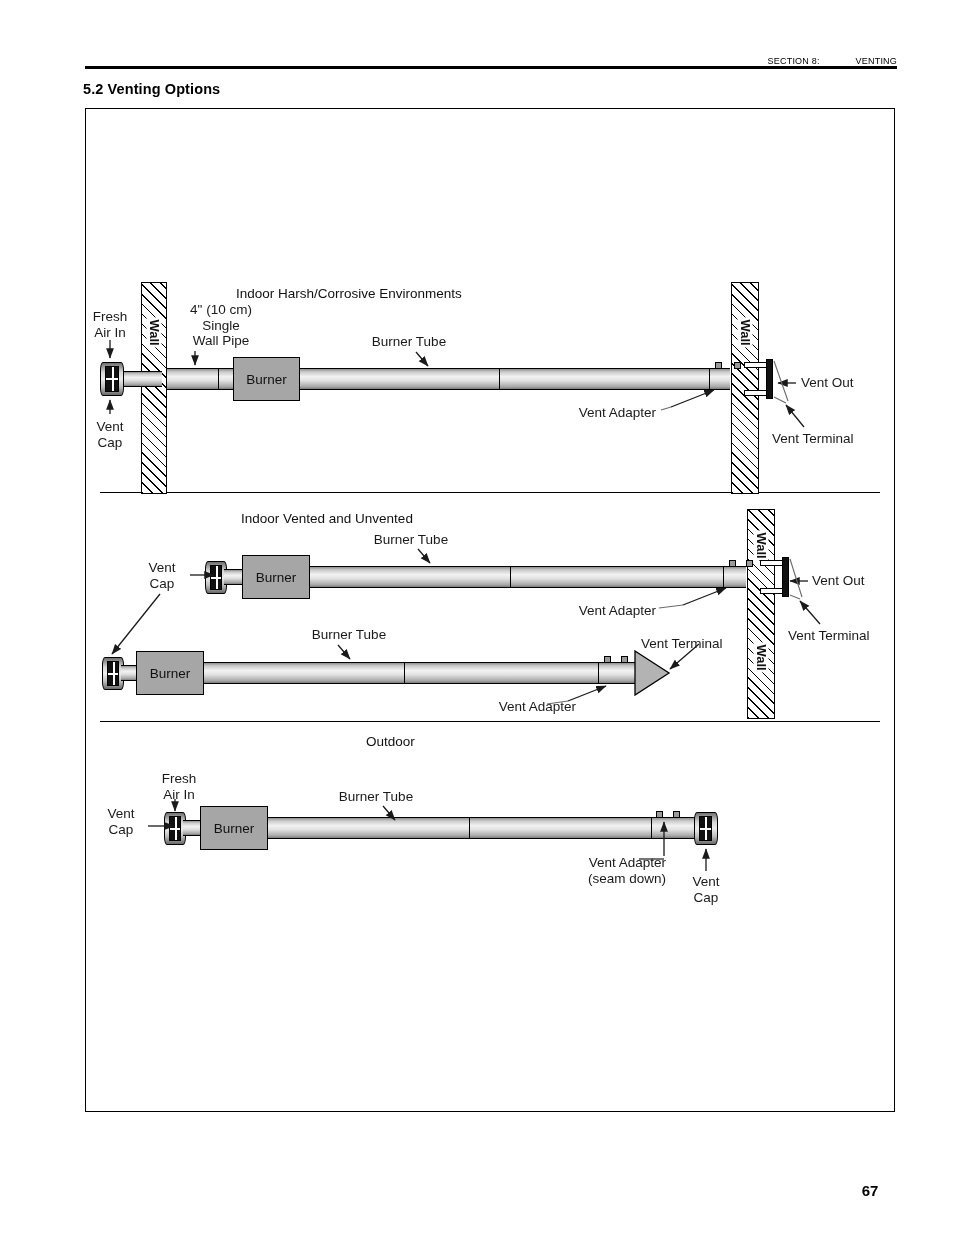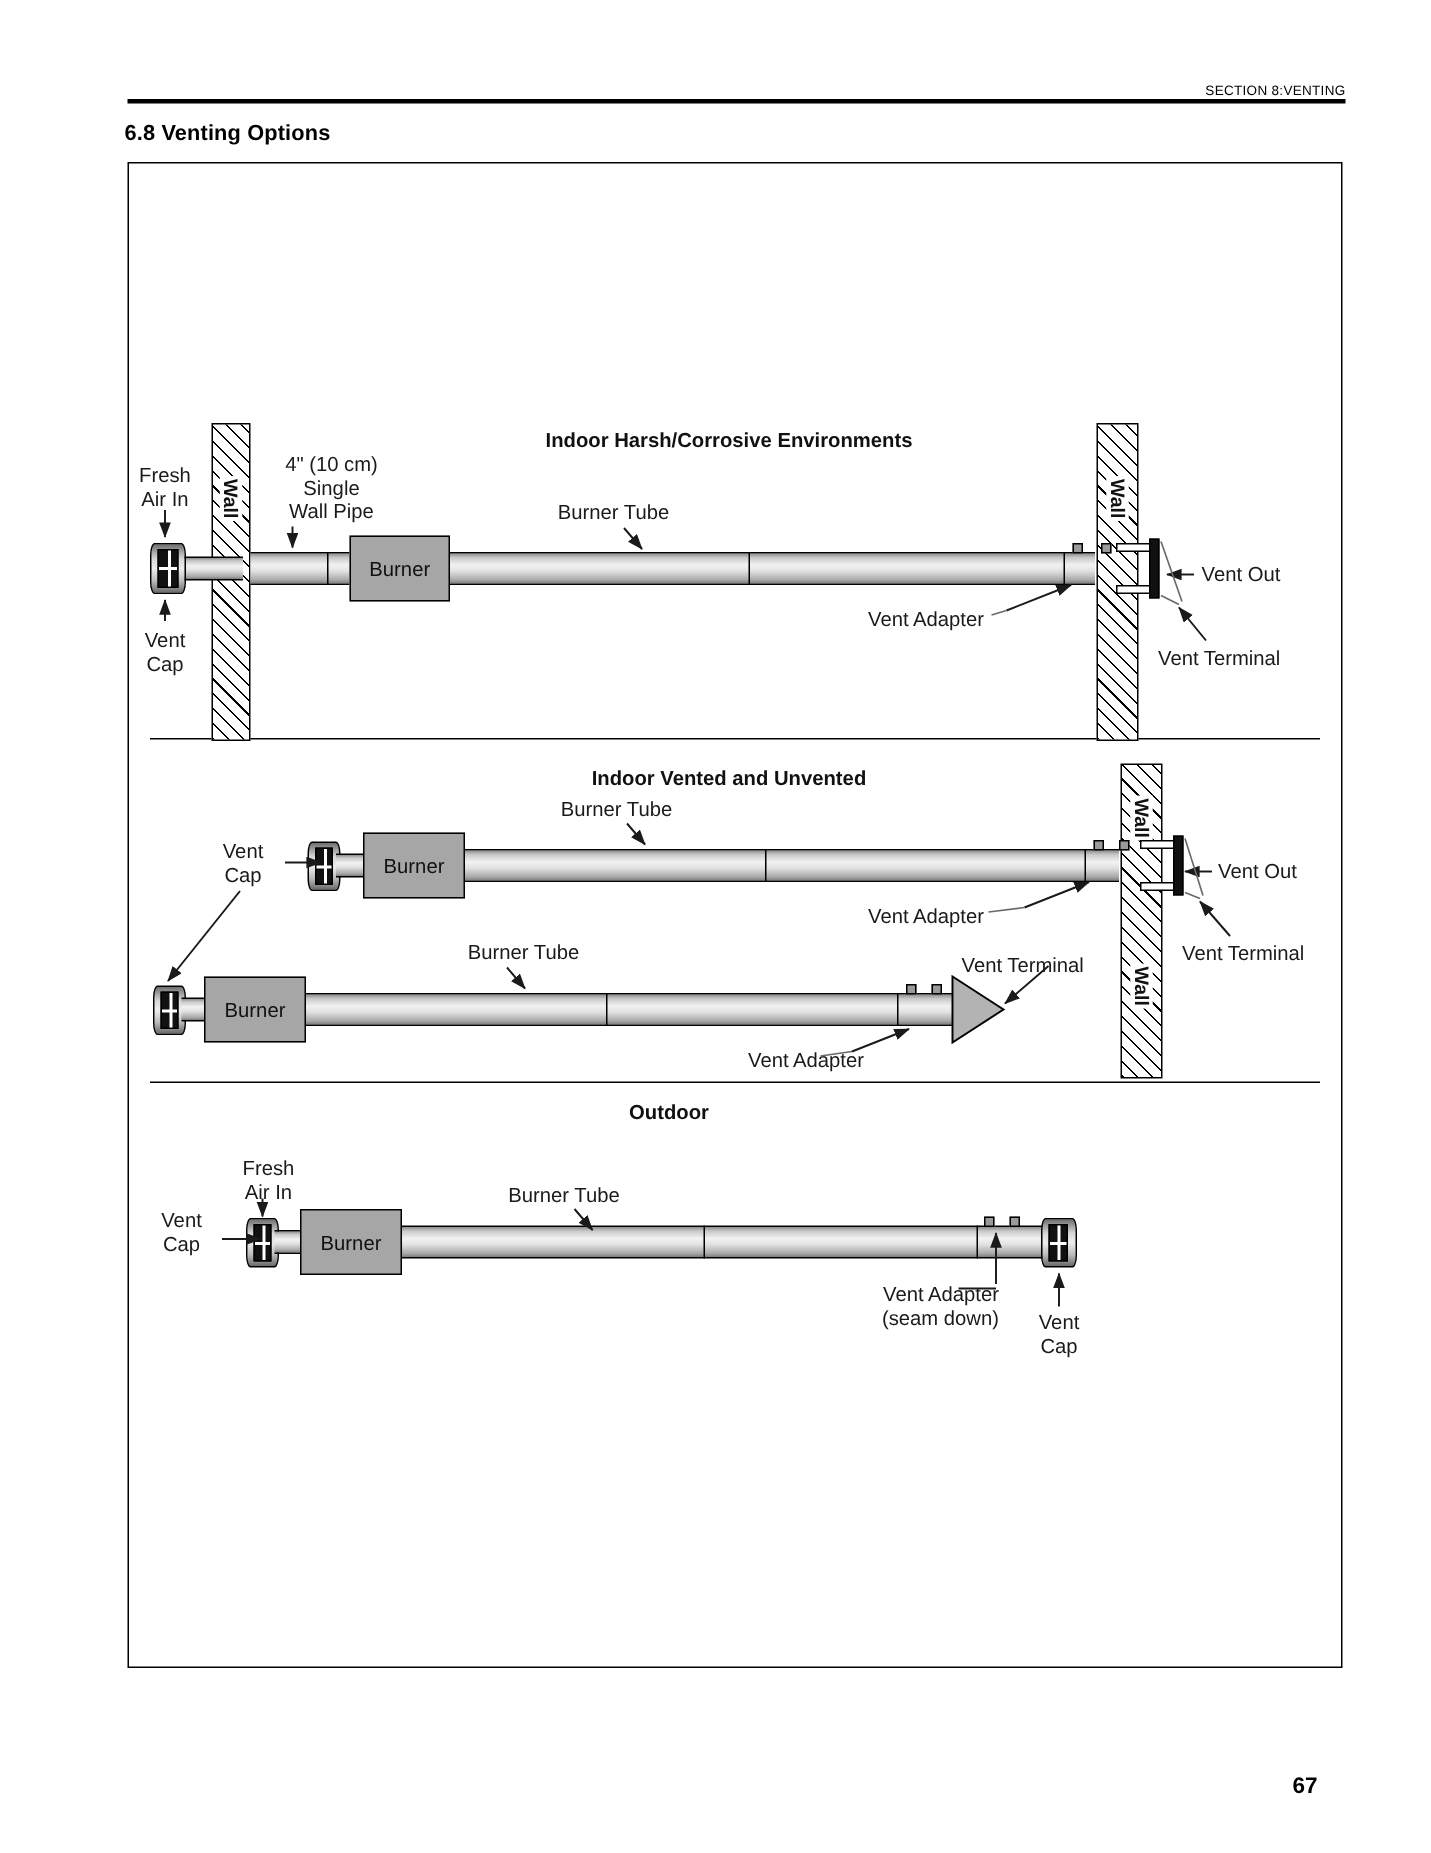--- a/index.html
+++ b/index.html
@@ -17,21 +17,21 @@
   #figure-box{position:absolute;left:85px;top:108px;width:810px;height:1004px;border:1.3px solid #000;box-sizing:border-box;}
 
   .divider{position:absolute;height:1.4px;background:#000;left:14px;width:780px;}
 
   #page-number{position:absolute;left:845px;top:1182px;width:50px;text-align:center;font-size:15px;font-weight:bold;}
 
   
   .lbl{position:absolute;font-size:13.5px;line-height:15.5px;white-space:pre;color:#1a1a1a;}
   .lbl.c{text-align:center;}
   .lbl.r{text-align:right;}
-  .dtitle{position:absolute;font-size:13.5px;font-weight:bold;text-align:center;white-space:nowrap;color:#111;}
+  .dtitle{position:absolute;font-size:13.5px;font-weight:normal;text-align:left;white-space:nowrap;color:#111;}
 
   
   .wall{position:absolute;box-sizing:border-box;border:1.2px solid #000;
         background-color:#fff;
         background-image:repeating-linear-gradient(45deg,#000 0 1px,transparent 1px 7px);}
   .wall .wtxt{position:absolute;left:50%;transform:translateX(-50%) rotate(90deg);
         transform-origin:center;font-size:13px;font-weight:bold;color:#111;
         background:#fff;padding:0 2px;white-space:nowrap;}
 
   
@@ -61,25 +61,25 @@
   
   .screw{position:absolute;box-sizing:border-box;background:#9a9a9a;border:1.1px solid #000;}
 
   
   .ov{position:absolute;left:0;top:0;overflow:visible;}
 </style>
 </head>
 <body>
 
 <div id="page-header">
-  <span class="hdr-text">SECTION 8:</span><span class="hdr-text sc" style="font-variant:small-caps;text-transform:capitalize;">VENTING</span>
+  <span class="hdr-text">SECTION 8:</span><span class="hdr-text sc" style="font-variant:small-caps;text-transform:capitalize;margin-left:36px;">VENTING</span>
 </div>
 <div id="header-rule"></div>
 
-<div id="section-title">6.8 Venting Options</div>
+<div id="section-title">5.2 Venting Options</div>
 
 <div id="figure-box">
 
   <div class="divider" style="top:383px;"></div>
   <div class="divider" style="top:612px;"></div>
 
   <div>
     <div class="dtitle" style="left:150px;top:177px;width:500px;">Indoor Harsh/Corrosive Environments</div>
 
     <div class="wall" style="left:55px;top:173px;width:26px;height:212px;">

